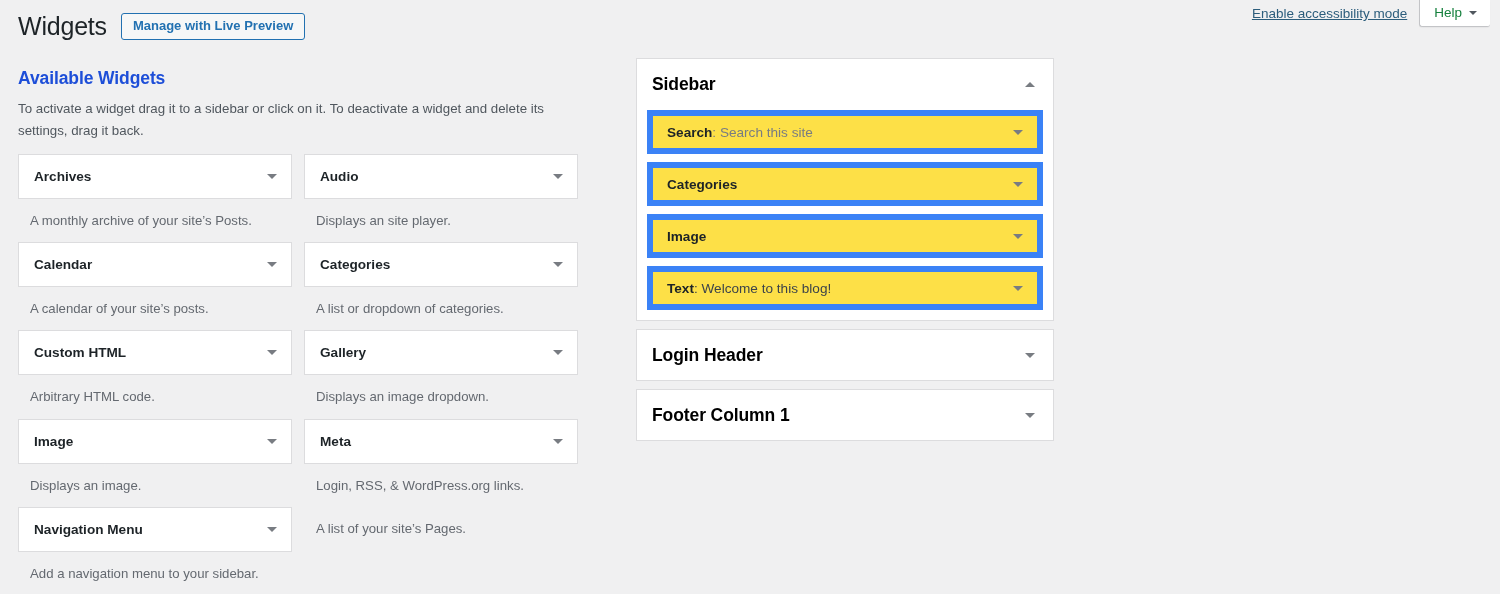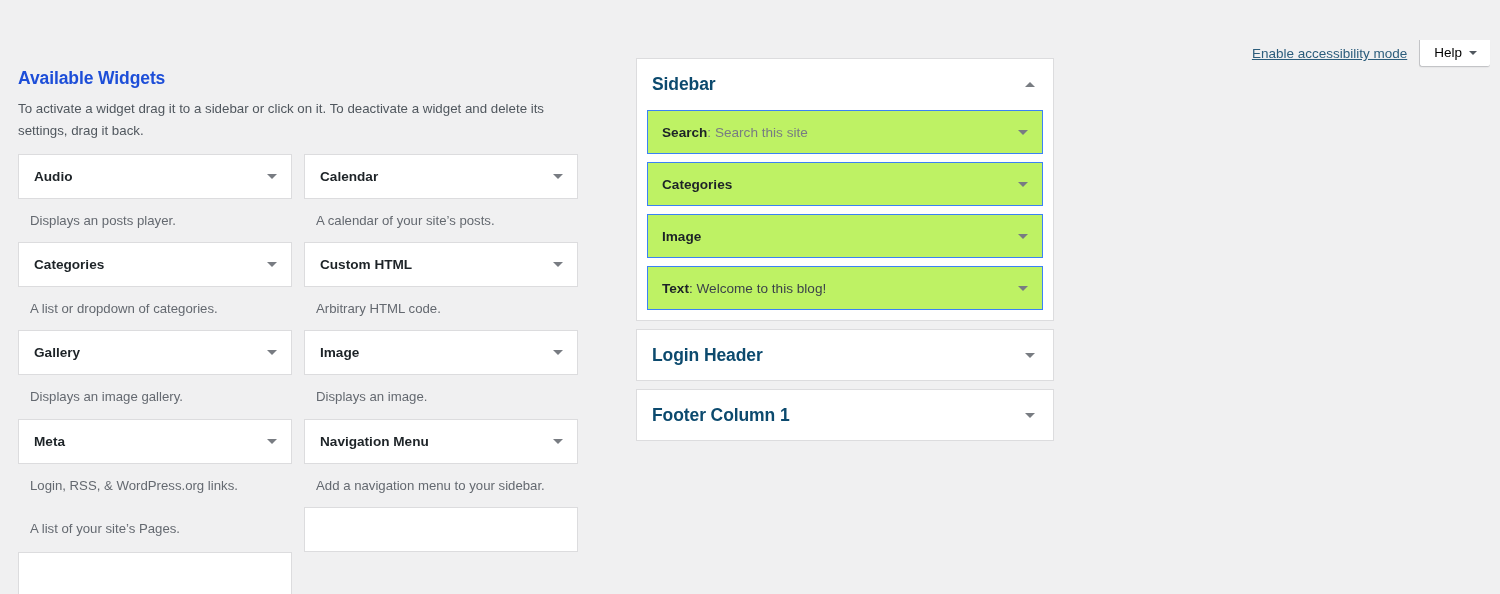--- a/index.html
+++ b/index.html
@@ -32,37 +32,37 @@
     color: #2271b1;
     border-radius: 3px;
     font-size: 13px; font-weight: bold;
     padding: 5px 11px 6px 11px;
     line-height: 1.1;
     cursor: pointer;
     white-space: nowrap;
   }
   .top-right {
     position: absolute; right: 0; top: 0;
-    display: flex; align-items: flex-start; margin-top: 40px;
+    display: flex; align-items: flex-start;
   }
   .access-link {
     color: #2c5d7c;
     font-size: 13.5px;
     text-decoration: underline;
     margin-top: 6px; margin-right: 12px;
     cursor: pointer;
   }
   .help-btn {
     background: #fff;
     border: 1px solid #c3c4c7;
     border-top: none;
     border-right: none;
     border-radius: 0 0 3px 3px;
     padding: 5px 13px 6px 14px;
-    font-size: 13.5px; color: #000000;
+    font-size: 13.5px; color: #15803d;
     display: flex; align-items: center; gap: 7px;
     cursor: pointer;
     margin-right: 10px;
     box-shadow: 0 1px 1px rgba(0,0,0,0.04);
   }
 
   
   .tri {
     width: 0; height: 0; display: inline-block;
     border-left: 5px solid transparent;
@@ -121,65 +121,76 @@
     margin-bottom: 8px;
   }
   .sidebar-head {
     height: 50px;
     display: flex; align-items: center;
     padding: 0 18px 0 15px;
     cursor: pointer;
   }
   .sidebar-head .sname {
     flex: 1;
-    font-size: 17.5px; font-weight: bold; color: #0c4a6e;
+    font-size: 17.5px; font-weight: bold; color: #000000;
     letter-spacing: -0.1px;
   }
   .sidebar-body { padding: 0 10px 10px 10px; }
   .inner-widget {
-    background: #bef264;
-    border: 1px solid #3b82f6;
+    background: #fde047;
+    border: 6px solid #3b82f6;
     height: 44px;
     display: flex; align-items: center;
     padding: 0 14px 0 14px;
     margin-top: 1px;
     margin-bottom: 8px;
     cursor: move;
   }
   .inner-widget:last-child { margin-bottom: 0; }
   .inner-widget .iwname { flex: 1; font-size: 13.6px; color: #1d2327; white-space: nowrap; overflow: hidden; }
   .iwname b { font-weight: bold; }
   .iwname .inst { font-weight: normal; color: #3c434a; }
   .iwname .inst-muted { font-weight: normal; color: #787c82; }
 </style>
 </head>
 <body>
 
 <div class="page">
 
   <div class="topbar">
+    <div class="page-title-row">
+      <span class="page-title">Widgets</span>
+      <span class="live-preview-btn">Manage with Live Preview</span>
+    </div>
     <div class="top-right">
       <a class="access-link">Enable accessibility mode</a>
       <div class="help-btn">
         <span>Help</span>
         <span class="tri tri-sm-down"></span>
       </div>
     </div>
   </div>
 
   <div class="avail">
     <h2>Available Widgets</h2>
     <p class="intro">To activate a widget drag it to a sidebar or click on it. To deactivate a widget and delete its settings, drag it back.</p>
     <div class="widget-grid" id="widget-grid">
         <div class="widget-cell">
           <div class="widget-card">
+            <span class="wtitle">Archives</span>
+            <span class="tri tri-down"></span>
+          </div>
+          <div class="widget-desc">A monthly archive of your site’s Posts.</div>
+        </div>
+        <div class="widget-cell">
+          <div class="widget-card">
             <span class="wtitle">Audio</span>
             <span class="tri tri-down"></span>
           </div>
-          <div class="widget-desc">Displays an posts player.</div>
+          <div class="widget-desc">Displays an site player.</div>
         </div>
         <div class="widget-cell">
           <div class="widget-card">
             <span class="wtitle">Calendar</span>
             <span class="tri tri-down"></span>
           </div>
           <div class="widget-desc">A calendar of your site’s posts.</div>
         </div>
         <div class="widget-cell">
           <div class="widget-card">
@@ -193,21 +204,21 @@
             <span class="wtitle">Custom HTML</span>
             <span class="tri tri-down"></span>
           </div>
           <div class="widget-desc">Arbitrary HTML code.</div>
         </div>
         <div class="widget-cell">
           <div class="widget-card">
             <span class="wtitle">Gallery</span>
             <span class="tri tri-down"></span>
           </div>
-          <div class="widget-desc">Displays an image gallery.</div>
+          <div class="widget-desc">Displays an image dropdown.</div>
         </div>
         <div class="widget-cell">
           <div class="widget-card">
             <span class="wtitle">Image</span>
             <span class="tri tri-down"></span>
           </div>
           <div class="widget-desc">Displays an image.</div>
         </div>
         <div class="widget-cell">
           <div class="widget-card">

